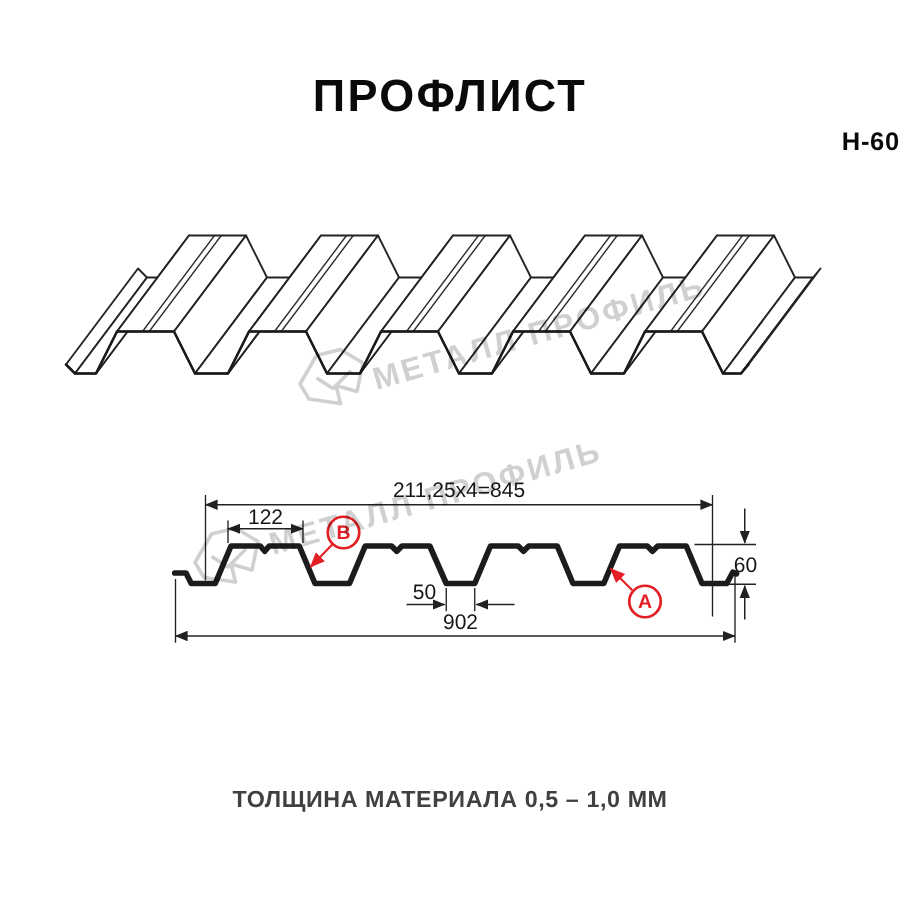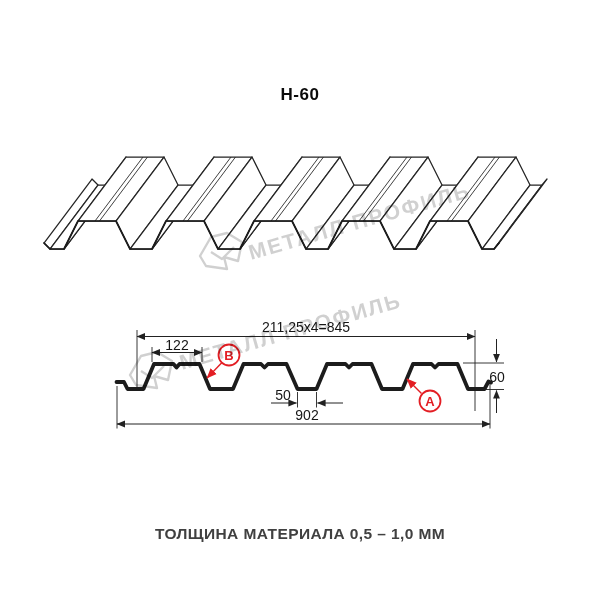--- a/index.html
+++ b/index.html
@@ -10,21 +10,21 @@
   html,body{margin:0;padding:0;background:#ffffff;}
   .page{
     position:relative;width:600px;height:600px;background:#ffffff;overflow:hidden;
     font-family:"Liberation Sans",sans-serif;color:#111;
   }
   .title{
     position:absolute;top:50px;left:0;width:600px;text-align:center;
     font-size:30px;font-weight:800;letter-spacing:1.5px;color:#0a0a0a;line-height:1;
   }
   .subtitle{
-    position:absolute;top:86px;left:0;width:600px;text-align:center;
+    position:absolute;top:86px;left:0;width:600px;text-align:right;
     font-size:17px;font-weight:600;letter-spacing:.5px;color:#0a0a0a;line-height:1;
   }
   .note{
     position:absolute;top:525px;left:0;width:600px;text-align:center;
     font-size:15.5px;font-weight:700;letter-spacing:.4px;color:#404040;line-height:1.2;
   }
   svg.canvas{position:absolute;left:0;top:0;}
   .face{fill:#ffffff;stroke:#232323;stroke-width:1.25;stroke-linejoin:round;}
   .frontedge{fill:none;stroke:#1b1b1b;stroke-width:1.7;stroke-linejoin:round;stroke-linecap:round;}
   .groove{stroke:#2a2a2a;stroke-width:.9;}
@@ -36,20 +36,21 @@
   .redtxt{fill:var(--accent);font-size:13px;font-weight:600;font-family:"Liberation Sans",sans-serif;}
   .wm{mix-blend-mode:multiply;opacity:.85;}
   .wmtext{fill:var(--wm);font-size:21px;font-weight:700;letter-spacing:2px;font-family:"Liberation Sans",sans-serif;}
   .wmlogo{fill:none;stroke:var(--wm);stroke-width:2.4;stroke-linejoin:round;}
 </style>
 </head>
 <body>
 
 <div class="page">
 
+  <div class="title">ПРОФЛИСТ</div>
   <div class="subtitle">Н-60</div>
 
   <svg class="canvas" width="600" height="600" viewBox="0 0 600 600">
     <defs>
       <marker id="arr" viewBox="0 0 10 10" refX="9" refY="5" markerWidth="9" markerHeight="9" orient="auto-start-reverse">
         <path d="M0,1.2 L9.5,5 L0,8.8 Z" fill="#222"></path>
       </marker>
       <marker id="arrR" viewBox="0 0 10 10" refX="8.5" refY="5" markerWidth="8" markerHeight="8" orient="auto">
         <path d="M0,1.2 L9,5 L0,8.8 Z" fill="#e31e24"></path>
       </marker>

